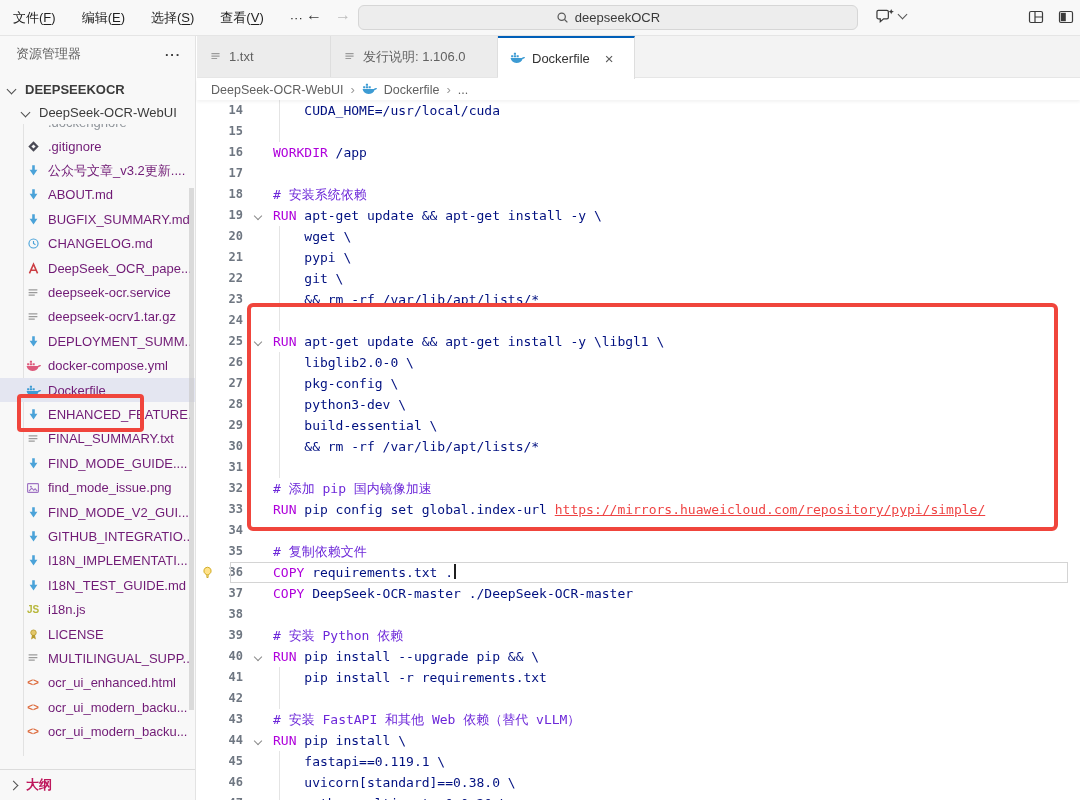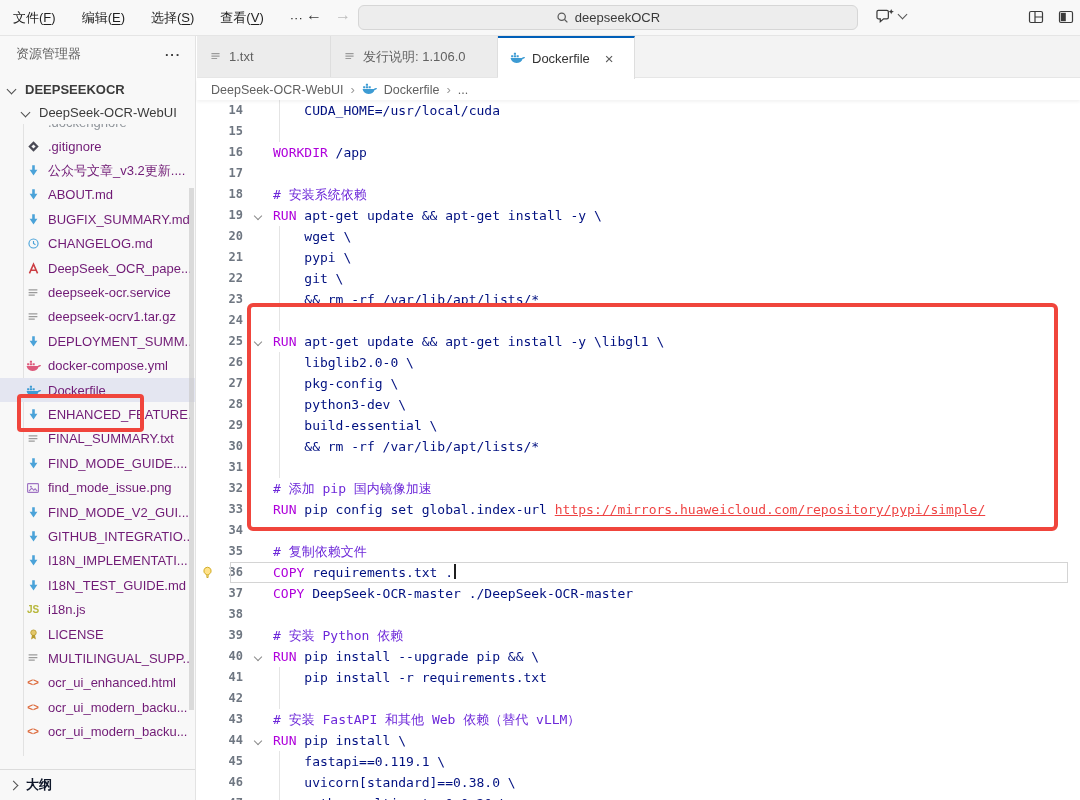--- a/index.html
+++ b/index.html
@@ -39,21 +39,21 @@
   #row-hidden{top:74px;height:24px;z-index:1;color:#8f949a;}
   #row-hidden .hicon{position:absolute;left:28px;}
   #row-hidden .hlab{position:absolute;left:48px;}
   #tree-guide{position:absolute;left:23px;top:88px;width:1px;height:632px;background:#e2e2e2;z-index:2;}
   #file-list{position:absolute;left:0;right:0;top:98px;z-index:2;}
   .frow{position:relative;height:24.4px;display:flex;align-items:center;}
   .frow.sel{background:#e4e6f1;}
   .ficon{position:absolute;left:25px;width:16px;height:16px;display:flex;align-items:center;justify-content:center;}
   .flabel{position:absolute;left:48px;white-space:nowrap;overflow:hidden;max-width:142px;font-size:13px;color:#701a75;}
   #outline-row{position:absolute;left:0;right:0;bottom:0;height:30px;border-top:1px solid #dcdcdc;
-               display:flex;align-items:center;font-weight:bold;font-size:13px;color:#0f172a;background:#f8f8f8;z-index:4;}
+               display:flex;align-items:center;font-weight:bold;font-size:13px;color:#be185d;background:#f8f8f8;z-index:4;}
   #outline-row .tchev{margin:0 9px 0 10px;}
   #sb-scroll{position:absolute;left:189px;top:152px;width:5px;height:522px;background:#c9c9c9;opacity:.65;z-index:5;}
   
   #tabstrip{position:absolute;left:197px;top:36px;right:0;height:42px;background:#f3f3f3;
             border-bottom:1px solid #e6e6e6;box-sizing:border-box;display:flex;z-index:5;}
   .tab{display:flex;align-items:center;gap:7px;padding:0 12px;font-size:13px;color:#616161;
        background:#ececec;border-right:1px solid #dedede;box-sizing:border-box;height:41px;flex:none;}
   .tab.active{background:#fff;color:#333;border-top:2px solid #005fb8;height:43px;position:relative;z-index:2;}
   .tab .close{margin-left:8px;font-size:15px;color:#5a5a5a;}
   

